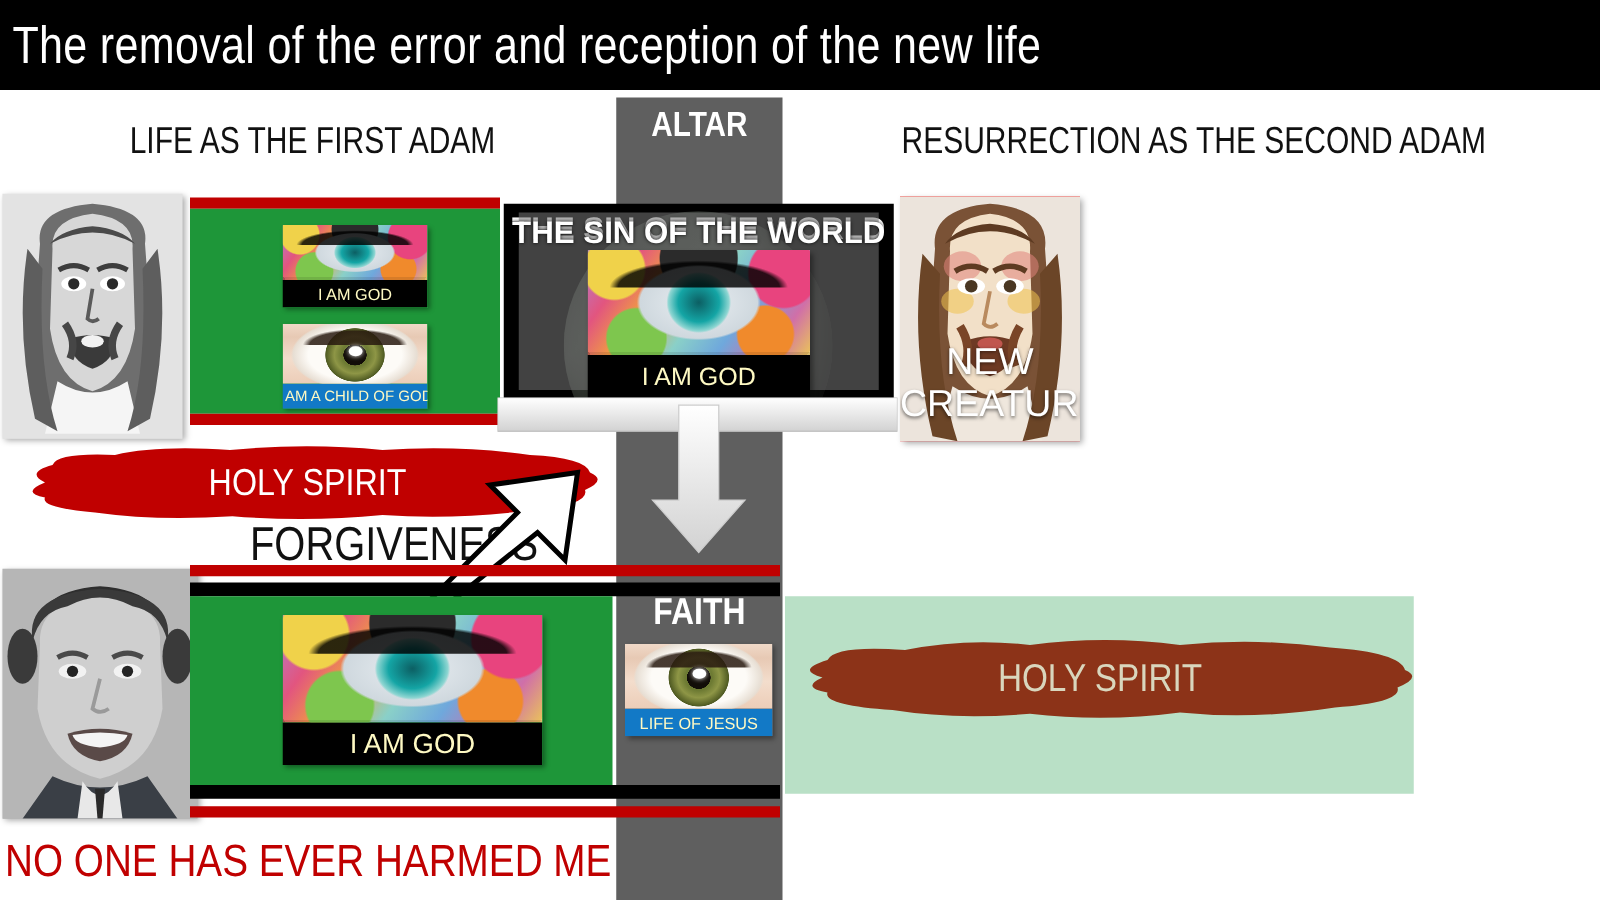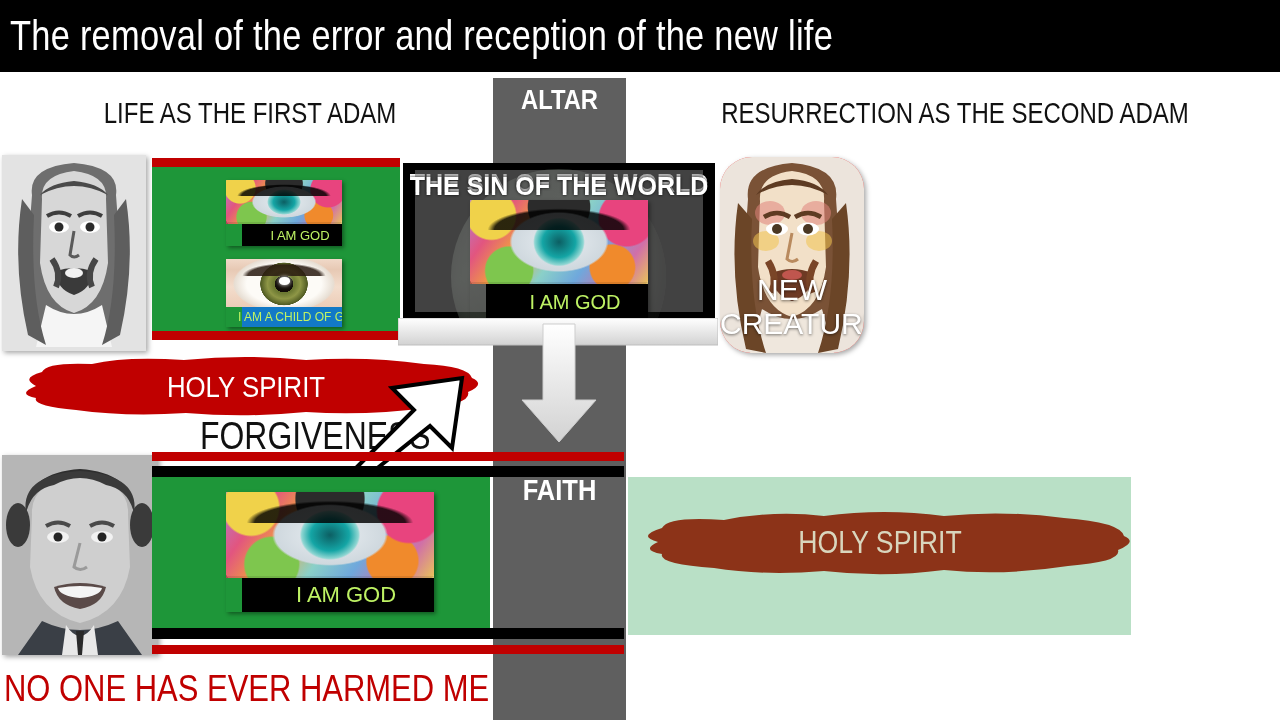--- a/index.html
+++ b/index.html
@@ -55,34 +55,33 @@
   
   .redbar{background:#c00000;}
   .blackbar{background:#000000;}
   .greenpanel{background:#1e9639;}
   .mintpanel{background:#b9e0c6;}
 
   
   .portrait{box-shadow:2px 2px 5px rgba(0,0,0,.35);overflow:hidden;}
   .p-gray{background:#e2e2e2;}
   .p-photo{background:#b4b4b4;}
-  .p-color{background:#ef4444;border-radius:32px;}
+  .p-color{background:#ef4444;}
 
   
   .face{position:absolute;left:0;top:0;width:100%;height:100%;}
 
   
   .eyecard{box-shadow:2px 2px 4px rgba(0,0,0,.4);overflow:hidden;}
   .eyecard .img{position:relative;width:100%;overflow:hidden;}
   .eyecard .cap{
-    width:100%;text-align:left;color:#bef264;
+    width:100%;text-align:left;color:#fef9c3;
     font-family:"Liberation Sans Narrow","Liberation Sans",sans-serif;
     display:flex;align-items:center;justify-content:center;
     white-space:nowrap;
-    margin-left:16px;
   }
   .cap-black{background:#000000;}
   .cap-blue{background:#1279c6;}
 
   
   .mosaic{
     width:100%;height:100%;
     background:
       radial-gradient(ellipse 22% 44% at 50% 50%, #0c5f63 0%, #14a5a5 42%, #8fd6d2 62%, rgba(255,255,255,0) 66%),
       radial-gradient(ellipse 9% 18% at 50% 50%, #06272b 0%, #06272b 70%, rgba(0,0,0,0) 72%),
@@ -333,20 +332,27 @@
 
   <div class="abs eyecard" style="left:226px;top:492px;width:208px;height:120px;">
     <div class="img" style="height:86px;">
       <div class="mosaic"></div>
         <div class="lash"></div>
     </div>
     <div class="cap cap-black" style="height:34px;font-size:22px;">I AM GOD</div>
   </div>
 
   <div class="abs faith-label">FAITH</div>
+  <div class="abs eyecard" style="left:500px;top:515px;width:118px;height:74px;">
+    <div class="img" style="height:52px;">
+      <div class="realeye"></div>
+        <div class="glint"></div>
+    </div>
+    <div class="cap cap-blue" style="height:22px;font-size:13px;">LIFE OF JESUS</div>
+  </div>
 
   <div class="abs mintpanel" style="left:628px;top:477px;width:503px;height:158px;"></div>
 
   <svg class="abs cloud" style="left:624px;top:508px;width:512px;height:70px;" viewBox="0 0 512 70">
     <path d="M34 34 Q12 28 38 20 Q44 8 100 12 Q150 2 200 8 Q260 0 320 8 Q380 2 440 10 Q496 14 500 28
              Q514 34 494 42 Q498 54 444 58 Q380 68 320 62 Q260 70 200 63 Q140 68 90 60 Q34 56 38 46
              Q16 42 34 34 Z" fill="#8c3318"></path>
   </svg>
   <div class="abs" style="left:624px;top:508px;width:512px;height:70px;display:flex;align-items:center;justify-content:center;">
     <span style="color:#d9d6bd;font-size:31px;font-family:'Liberation Sans Narrow','Liberation Sans',sans-serif;transform:scaleX(.86);">HOLY SPIRIT</span>

